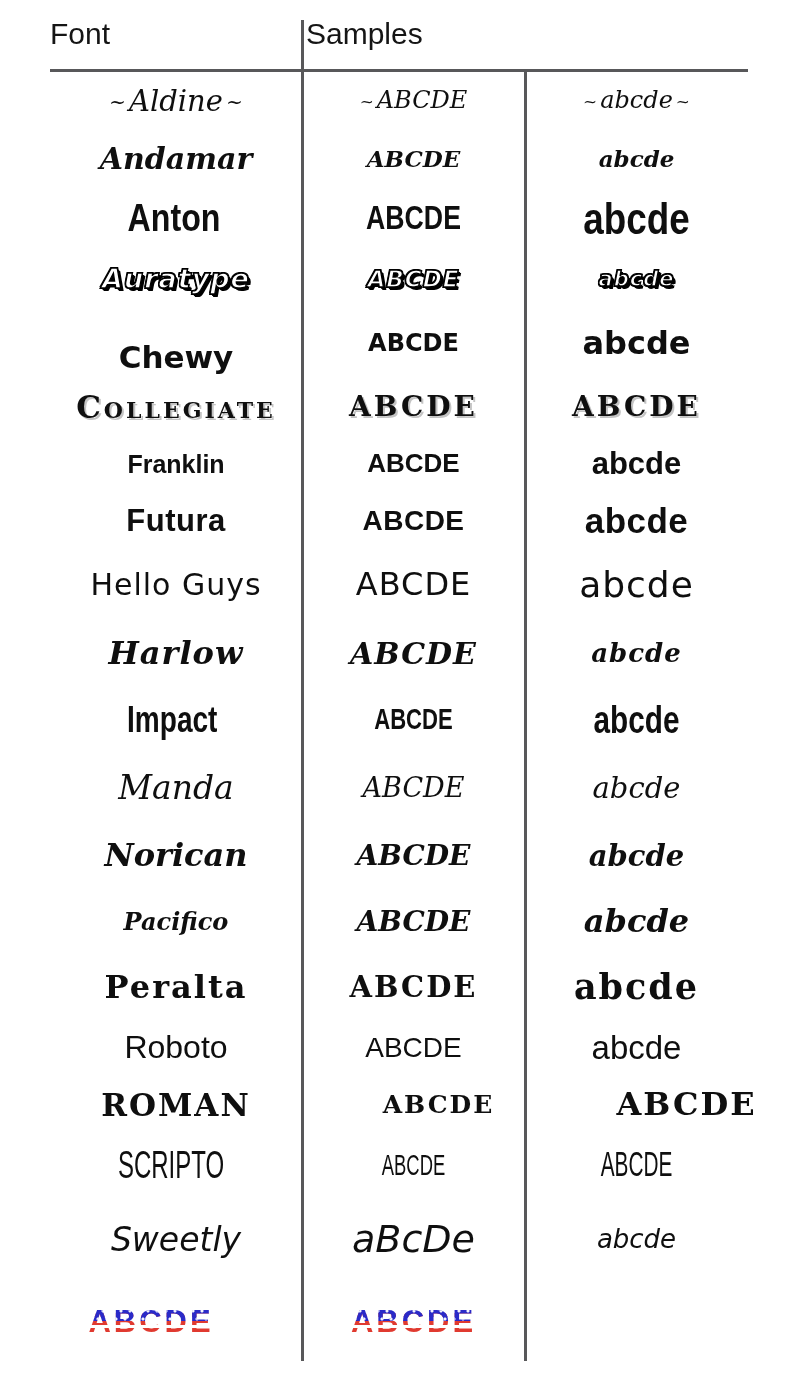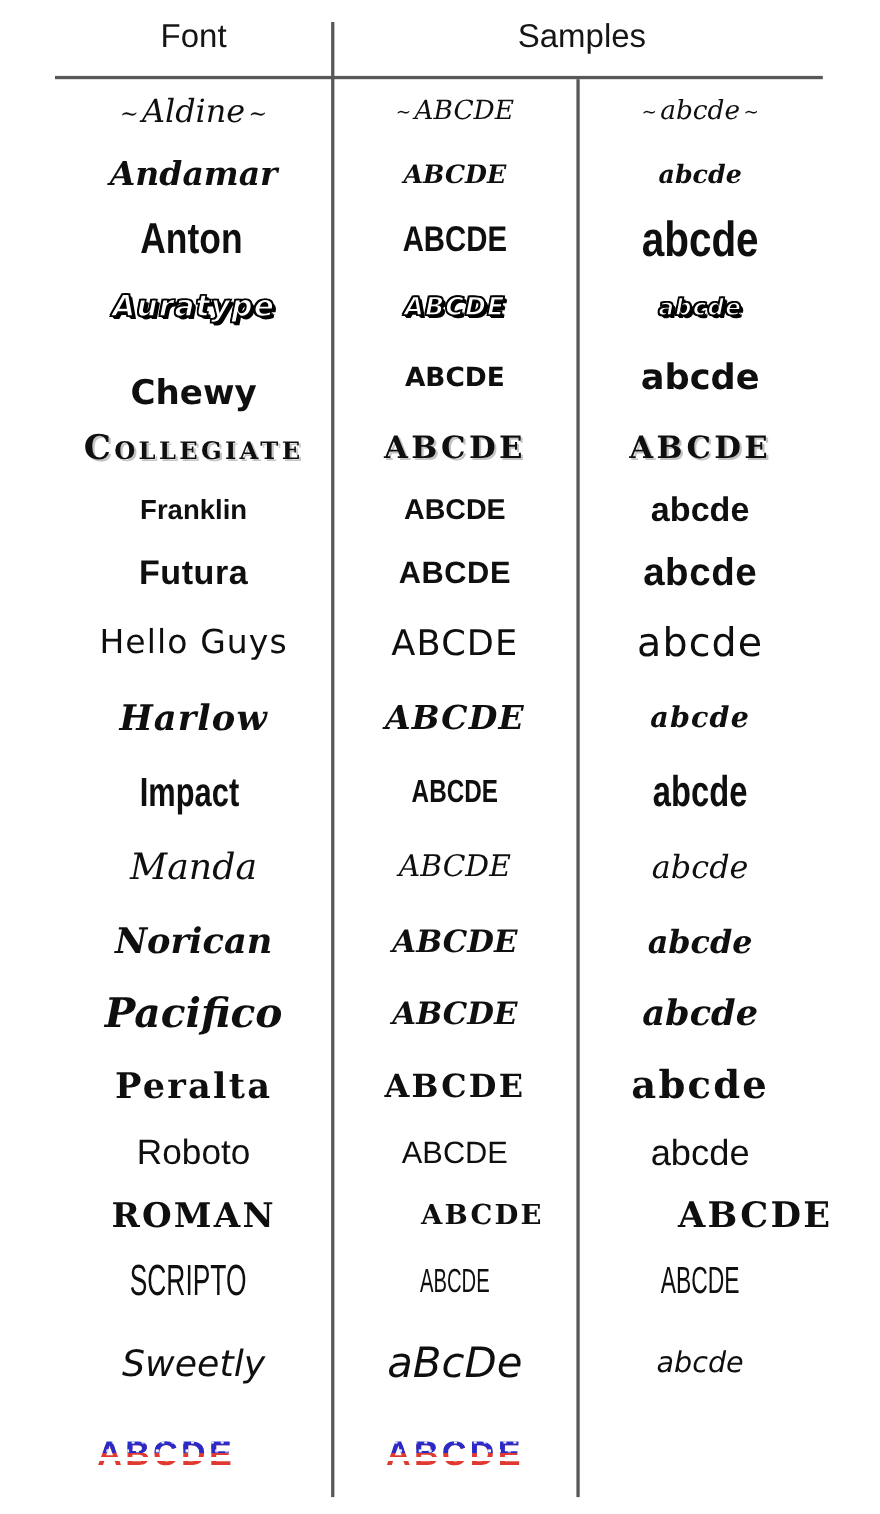--- a/index.html
+++ b/index.html
@@ -10,21 +10,21 @@
   }
   .sheet{position:relative;width:800px;height:1376px;background:#fff;}
 
   
   .hline{position:absolute;left:50px;top:69px;width:698px;height:3px;background:#58585a;}
   .vline{position:absolute;width:3px;background:#58585a;}
   .vline-1{left:301px;top:20px;height:1341px;}
   .vline-2{left:524px;top:72px;height:1289px;}
 
   
-  .hdr{position:absolute;top:16px;font-size:30px;line-height:1.2;text-align:center;color:#151515;}
+  .hdr{position:absolute;top:16px;font-size:30px;line-height:1.2;text-align:left;color:#151515;}
   .hdr-font{left:0;width:302px;padding-left:50px;box-sizing:border-box;}
   .hdr-samples{left:306px;width:446px;}
 
   
   .rows{position:absolute;left:0;top:72px;width:800px;}
   .row{display:grid;grid-template-columns:302px 223px 223px;align-items:center;}
   .cell{text-align:center;line-height:1.05;white-space:nowrap;}
   .cell.name{padding-left:50px;box-sizing:border-box;}
 
   
@@ -94,21 +94,21 @@
   .r-manda .name{font-size:33px;}
   .r-manda .up{font-size:27px;}
   .r-manda .low{font-size:29px;}
 
   .r-norican{height:64px;font-family:"DejaVu Serif",serif;font-style:italic;font-weight:bold;}
   .r-norican .name{font-size:32px;}
   .r-norican .up{font-size:28px;}
   .r-norican .low{font-size:29px;}
 
   .r-pacifico{height:67px;font-family:"DejaVu Serif",serif;font-style:italic;font-weight:bold;}
-  .r-pacifico .name{font-size:37px;}
+  .r-pacifico .name{font-size:24px;}
   .r-pacifico .up{font-size:28px;}
   .r-pacifico .low{font-size:32px;}
 
   .r-peralta{height:65px;font-family:"DejaVu Serif",serif;font-weight:bold;letter-spacing:2px;}
   .r-peralta .name{font-size:32px;}
   .r-peralta .up{font-size:29px;}
   .r-peralta .low{font-size:35px;}
 
   .r-roboto{height:56px;font-family:"Liberation Sans",sans-serif;}
   .r-roboto .name{font-size:32px;}

